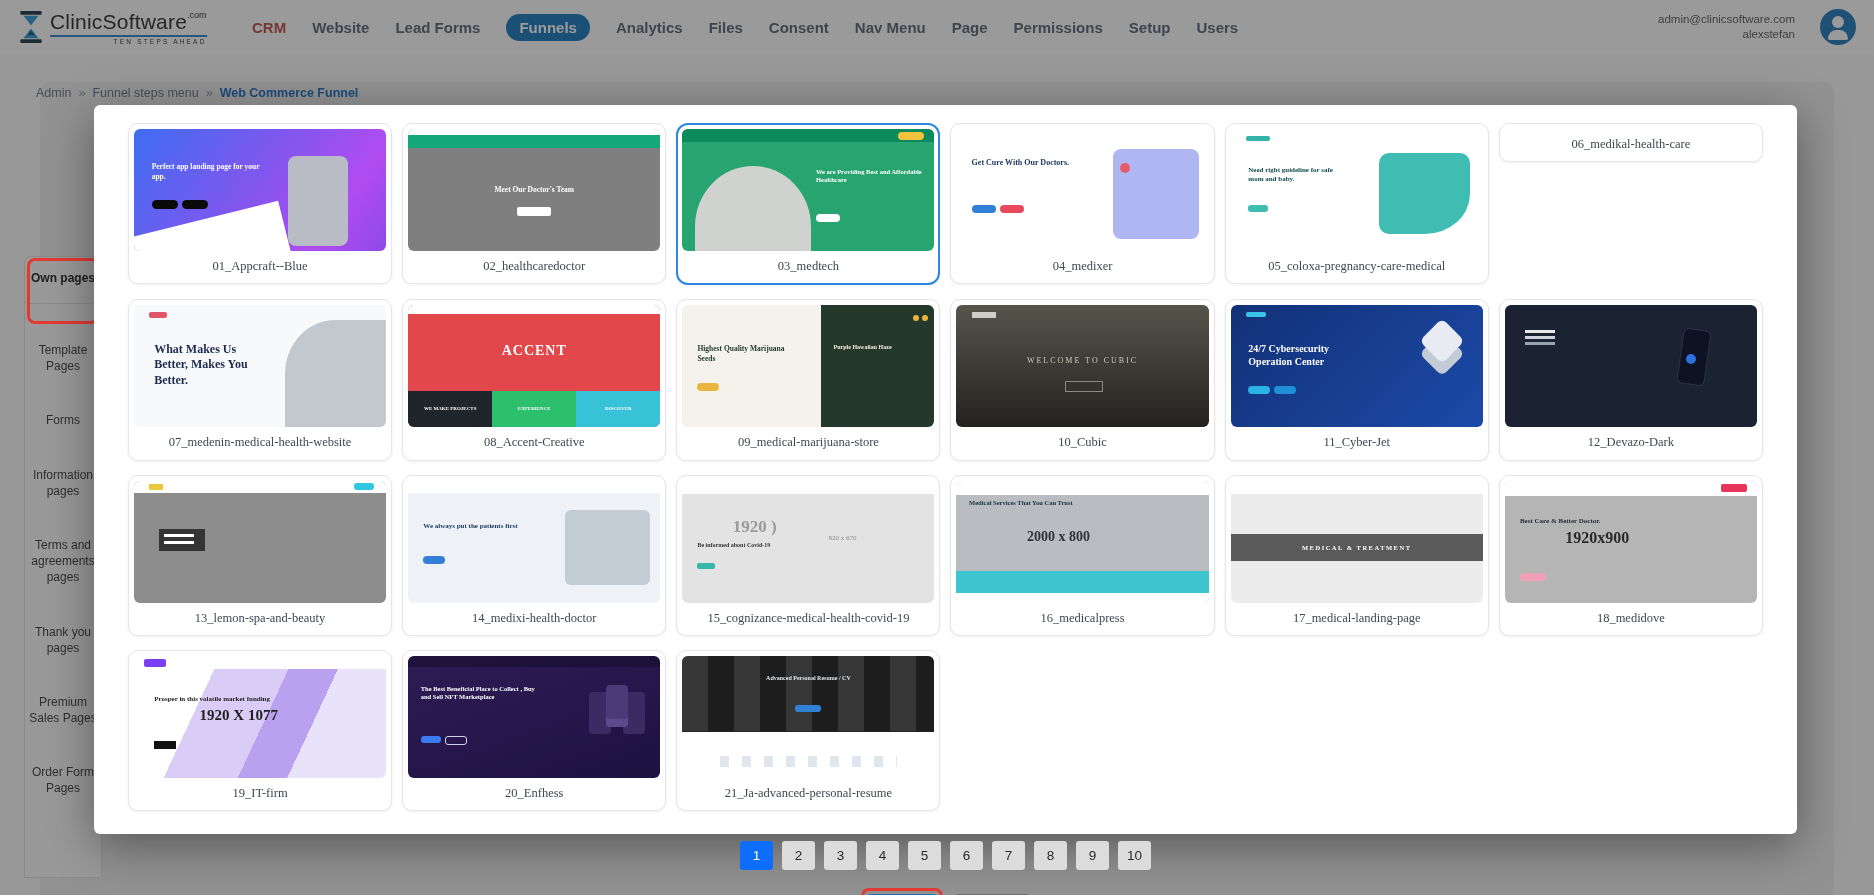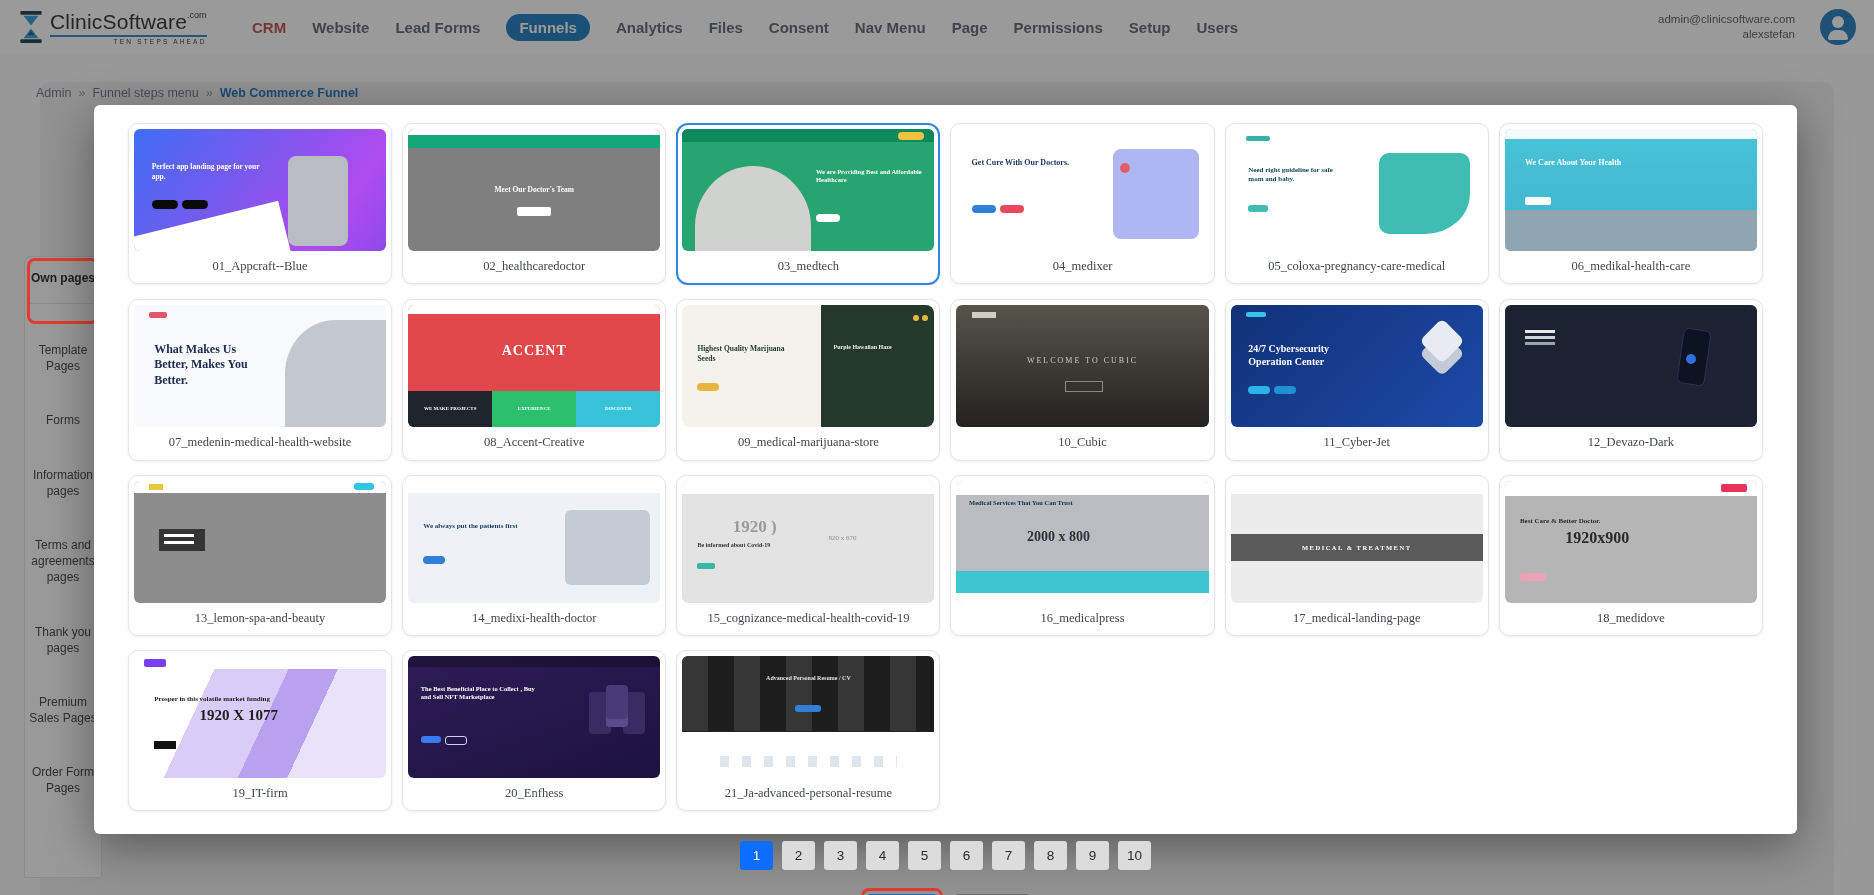--- a/index.html
+++ b/index.html
@@ -113,21 +113,21 @@
   .t08 { background:#e2474b; }
   .t08::before { top:0; left:0; right:0; height:9px; background:#fff; }
   .t08 .th-heading { top:30%; left:50%; transform:translateX(-50%); font-size:14px; letter-spacing:1px; }
   .t08 .th-tiles { position:absolute; left:0; right:0; bottom:0; height:30%; display:flex; }
   .t08 .th-tiles span { flex:1; display:flex; align-items:center; justify-content:center; font-size:5px; font-weight:700; color:#fff; text-align:center; line-height:1.3; }
   .t08 .th-tiles span:nth-child(1){ background:#20242b; }
   .t08 .th-tiles span:nth-child(2){ background:#2cc06c; }
   .t08 .th-tiles span:nth-child(3){ background:#38c2d8; }
 
   
-  .t09 { background:linear-gradient(90deg,#f4f2ea 0 55%,#24382c 55% 100%);border-radius:8px; }
+  .t09 { background:linear-gradient(90deg,#f4f2ea 0 55%,#24382c 55% 100%); }
   .t09::before { left:6%; top:64%; width:22px; height:8px; background:#e9b53f; border-radius:4px; }
   .t09::after { right:6%; top:10px; width:6px; height:6px; border-radius:50%; background:#e9b53f; box-shadow:9px 0 0 #e9b53f; }
   .t09 .th-heading { color:#1d3a2a; left:6%; top:32%; width:42%; font-size:7.5px; }
   .t09 .th-sub { color:#f3efdf; left:60%; top:32%; width:34%; font-size:6px; font-weight:700; }
 
   
   .t10 { background:linear-gradient(180deg,#57544b 0%,#3f3d37 45%,#23221f 100%); }
   .t10::before { left:6%; top:7px; width:24px; height:6px; background:#d0cdc6; box-shadow:30px 0 0 -3px #d9863c; }
   .t10::after { left:calc(50% - 18px); top:62%; width:36px; height:9px; border:1px solid #8b887f; }
   .t10 .th-heading { top:42%; left:50%; transform:translateX(-50%); font-size:8px; letter-spacing:2px; color:#cfcabe; font-weight:400; white-space:nowrap; }
@@ -331,25 +331,20 @@
       </div>
       <div class="card">
         <div class="thumb t05">
           <span class="th-deco"></span>
           <span class="th-chip"></span>
           <span class="th-heading">Need right guideline for safe mom and baby.</span>
         </div>
         <div class="card-label">05_coloxa-pregnancy-care-medical</div>
       </div>
       <div class="card">
-        <div class="thumb t06">
-          <span class="th-deco"></span>
-          <span class="th-chip"></span>
-          <span class="th-heading">We Care About Your Health</span>
-        </div>
         <div class="card-label">06_medikal-health-care</div>
       </div>
       <div class="card">
         <div class="thumb t07">
           <span class="th-deco"></span>
           <span class="th-chip"></span>
           <span class="th-heading">What Makes Us Better, Makes You Better.</span>
         </div>
         <div class="card-label">07_medenin-medical-health-website</div>
       </div>

